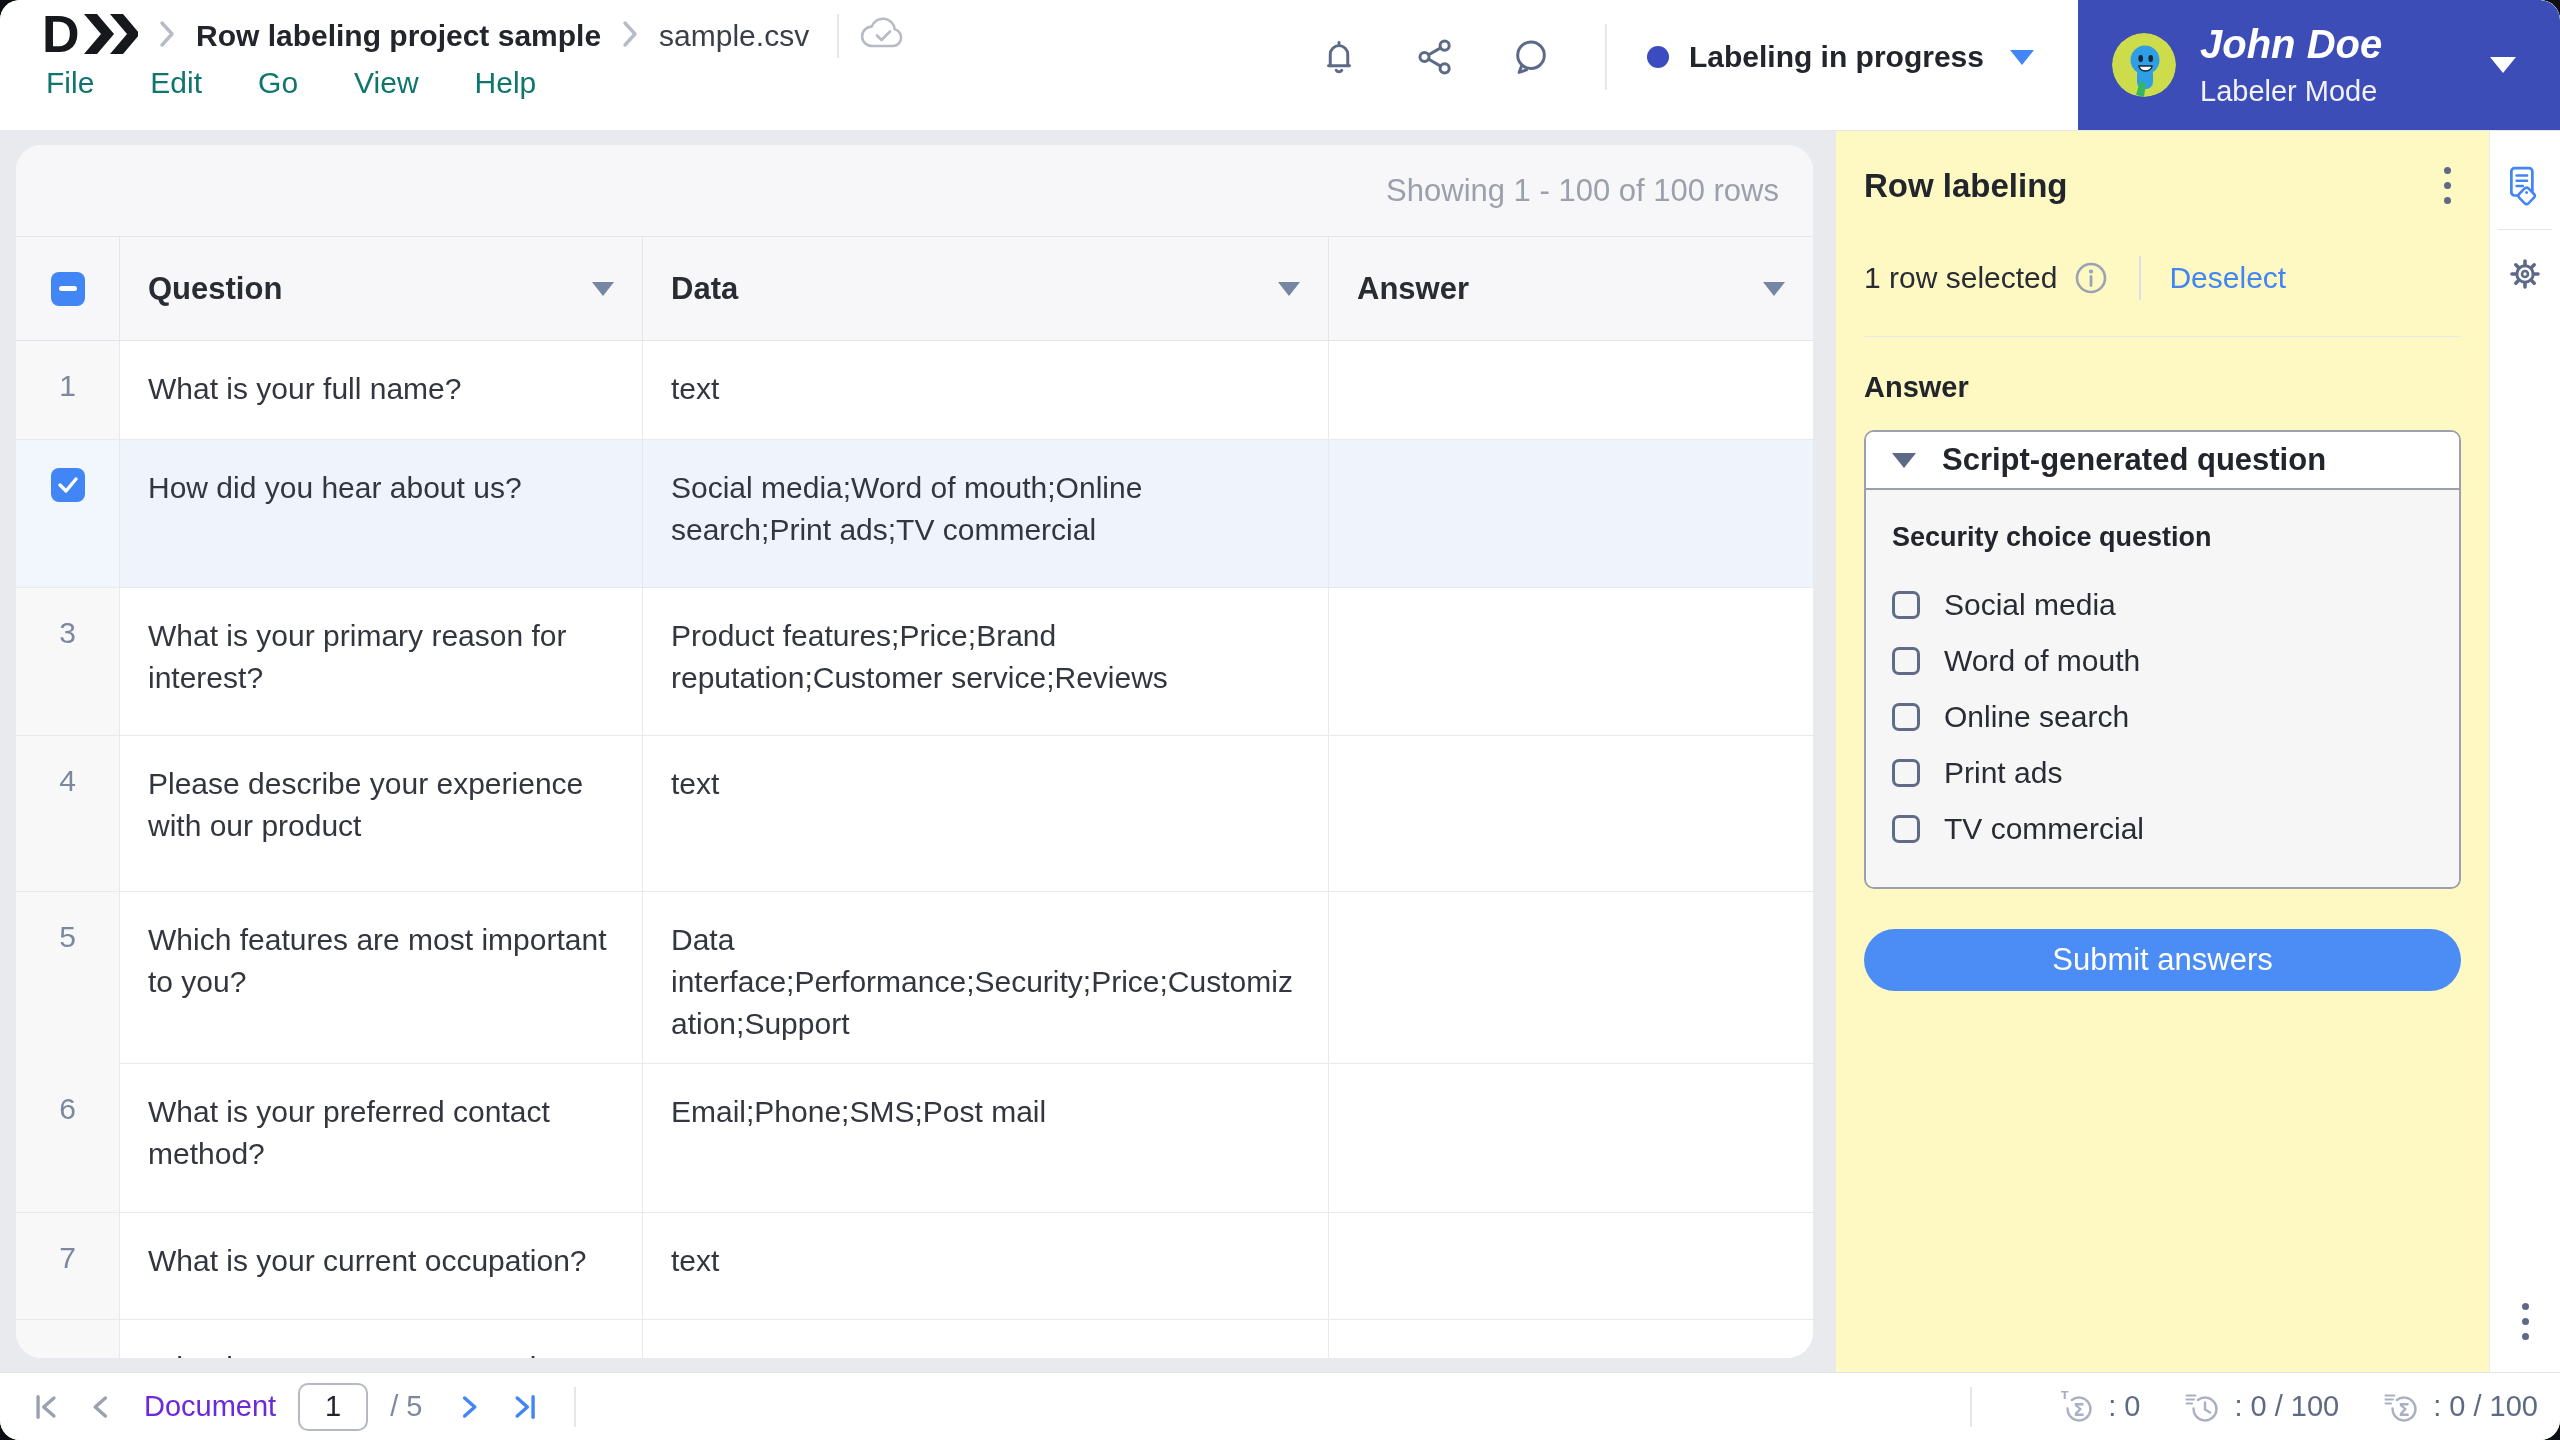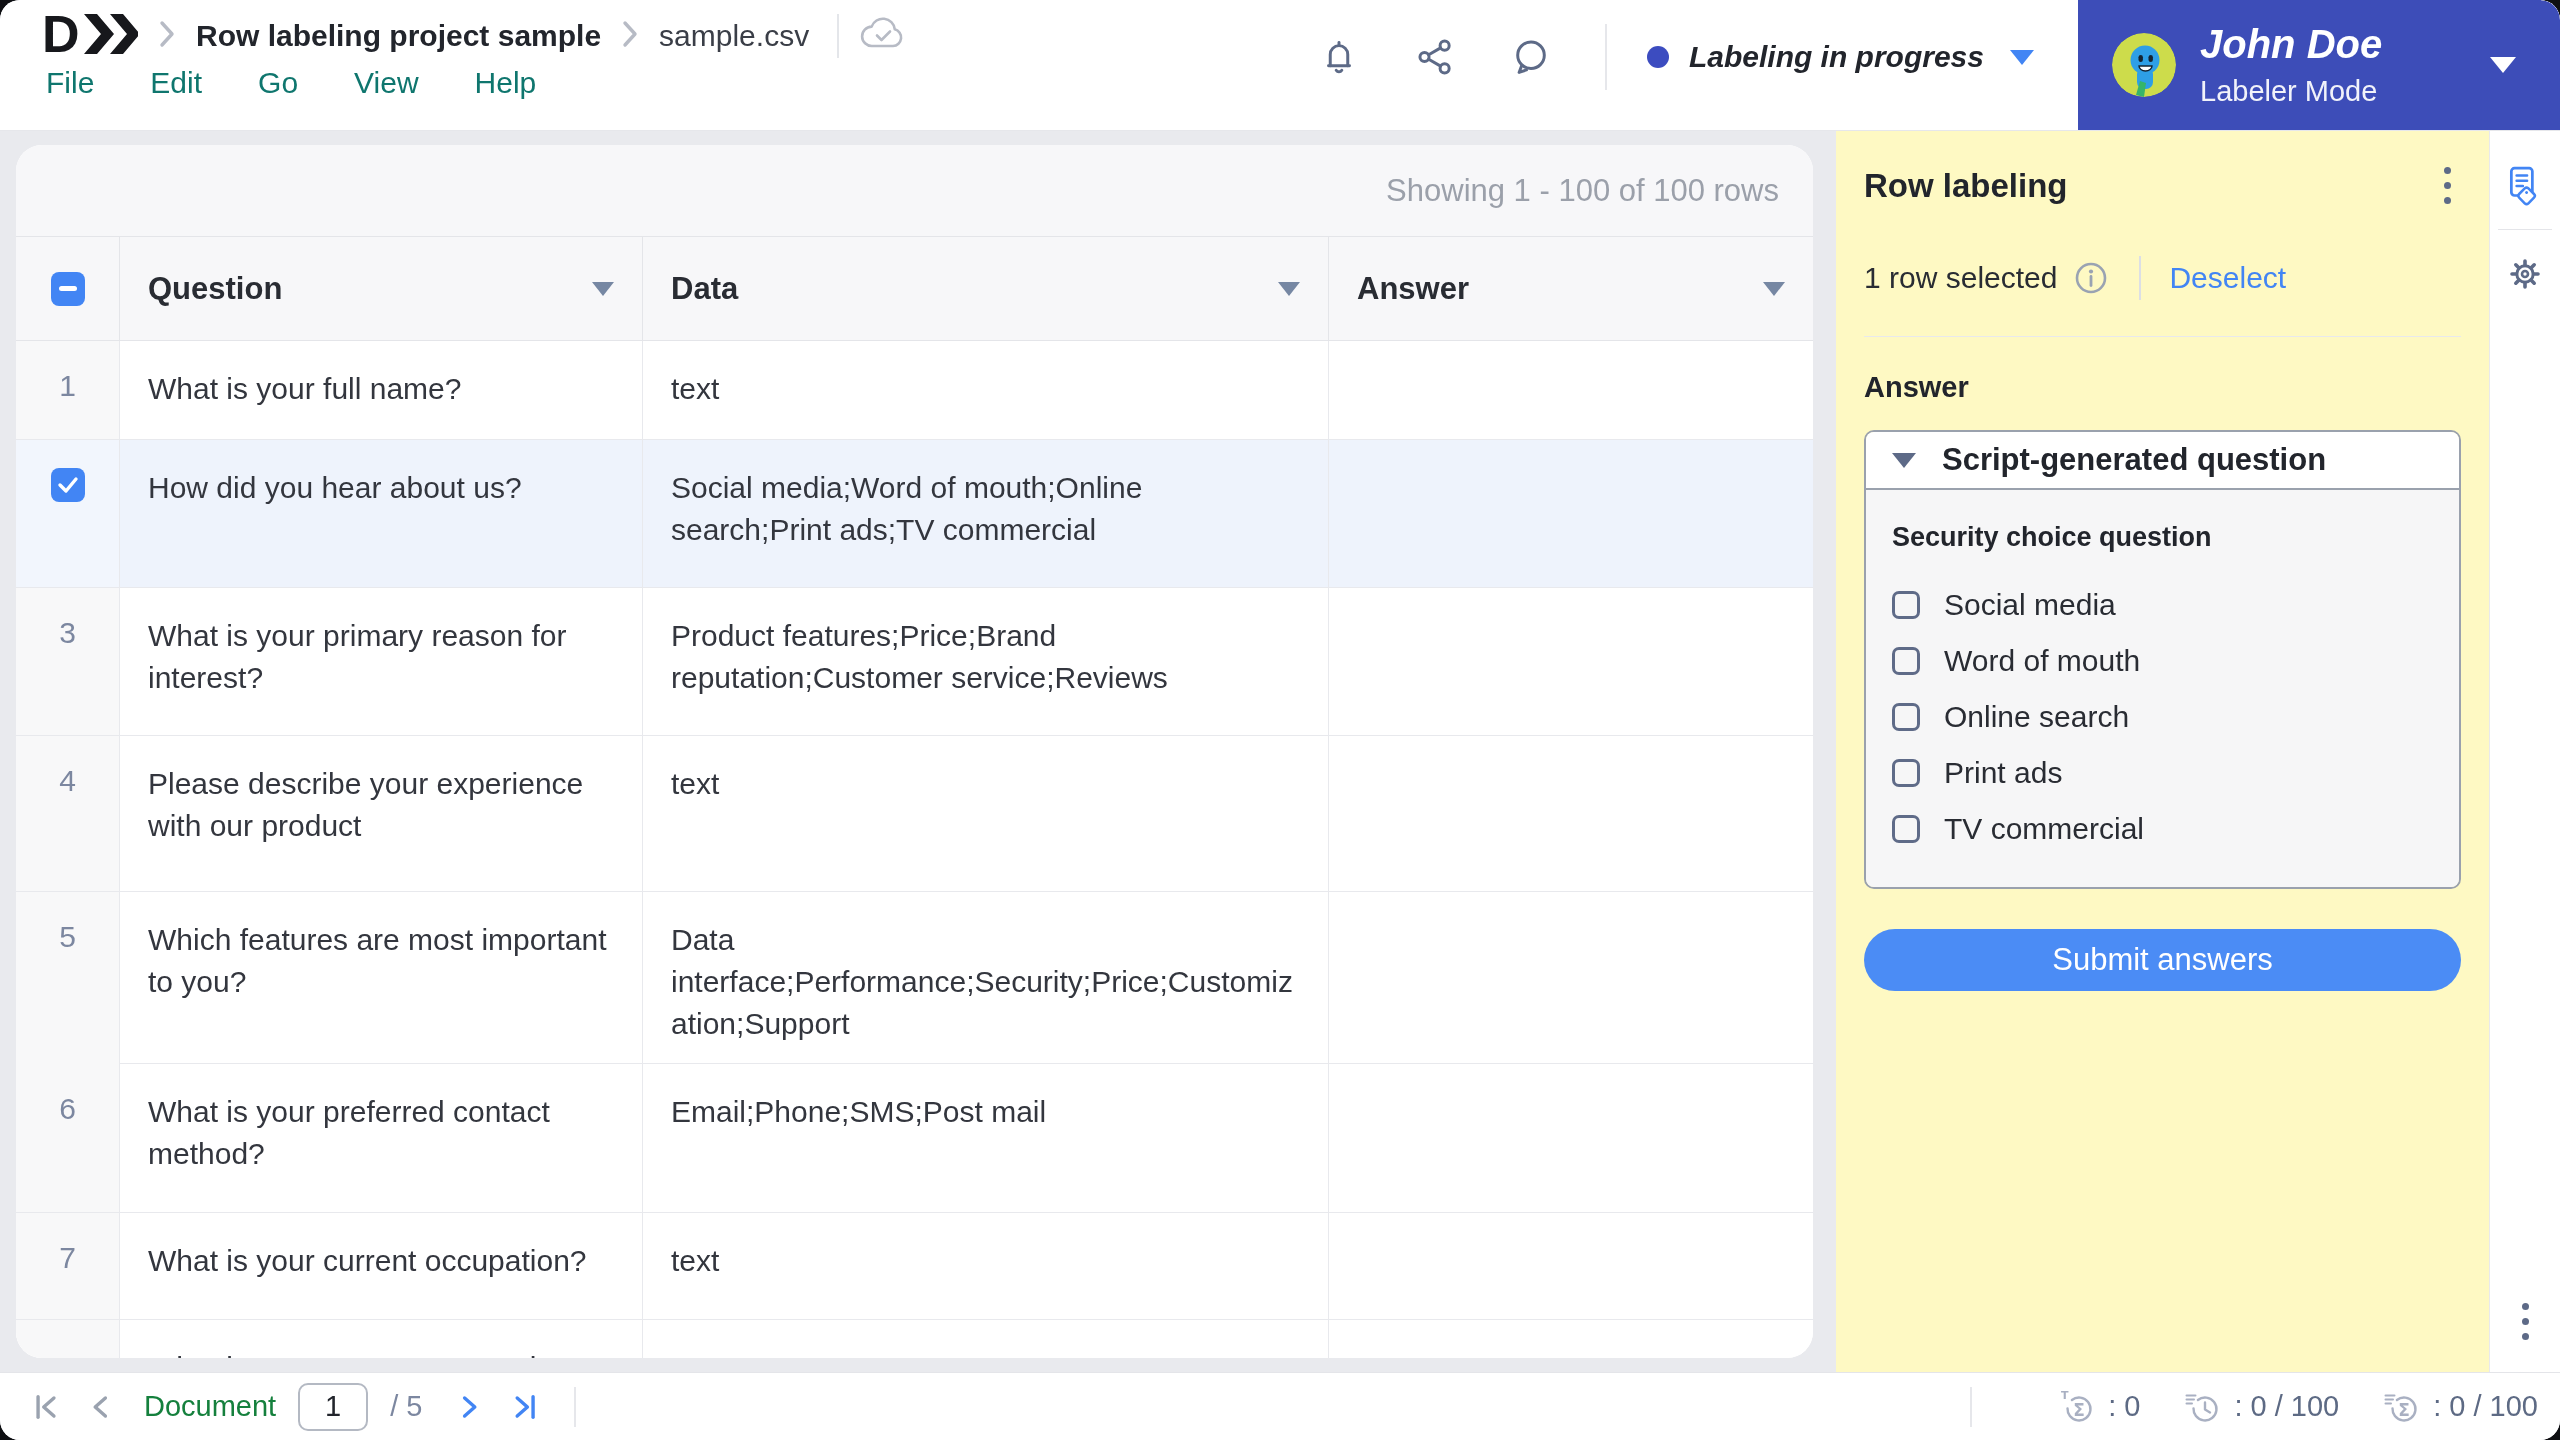--- a/index.html
+++ b/index.html
@@ -12,21 +12,21 @@
 
   
   .topbar { position:absolute; top:0; left:0; right:0; height:130px; background:#fff; border-bottom:1px solid #e6e7eb; }
   .breadcrumb { position:absolute; left:42px; top:10px; height:52px; display:flex; align-items:center; gap:20px; }
   .crumb-project { font-weight:bold; font-size:30px; color:#22252c; cursor:pointer; }
   .crumb-file { font-size:30px; color:#3a3e47; cursor:pointer; }
   .crumb-divider { width:2px; height:44px; background:#e4e6ea; margin-left:8px; }
   .menubar { position:absolute; left:46px; top:66px; display:flex; gap:56px; font-size:30px; color:#0f766e; }
   .menu-item { cursor:pointer; }
 
-  .topbar-right { position:absolute; right:482px; top:0; height:114px; display:flex; align-items:center;font-style:italic; }
+  .topbar-right { position:absolute; right:482px; top:0; height:114px; display:flex; align-items:center; }
   .tb-icon { width:44px; height:44px; display:flex; align-items:center; justify-content:center; margin-right:52px; cursor:pointer; }
   .tb-divider { width:2px; height:66px; background:#e6e7eb; margin:0 40px 0 0; }
   .status-group { display:flex; align-items:center; margin-right:44px; cursor:pointer; }
   .status-dot { width:22px; height:22px; border-radius:50%; background:#3c4cc0; }
   .status-label { font-weight:bold; font-size:30px; color:#22252c; margin-left:20px; }
   .tri-down-blue { width:0; height:0; border-left:12px solid transparent; border-right:12px solid transparent; border-top:15px solid #4285f4; margin-left:26px; }
 
   .user-panel { position:absolute; right:0; top:0; width:482px; height:130px; background:#3d4db8; border-radius:0 20px 0 0; display:flex; align-items:center; padding-left:34px; box-sizing:border-box; cursor:pointer; }
   .avatar { width:64px; height:64px; border-radius:50%; overflow:hidden; flex:none; }
   .user-text { margin-left:24px; }
@@ -83,21 +83,21 @@
   
   .icon-strip { position:absolute; right:0; top:131px; width:70px; bottom:68px; background:#fff; border-left:1px solid #e8e9ed; display:flex; flex-direction:column; align-items:center; }
   .strip-icon { width:44px; height:44px; display:flex; align-items:center; justify-content:center; cursor:pointer; }
   .strip-divider { width:54px; height:1px; background:#e4e5e9; margin:22px 0; }
   .strip-kebab { margin-top:auto; margin-bottom:26px; }
 
   
   .footer { position:absolute; left:0; right:0; bottom:0; height:68px; background:#fff; border-top:1px solid #e4e5e9; display:flex; align-items:center; box-sizing:border-box; }
   .pager { display:flex; align-items:center; padding-left:26px; }
   .pg-btn { width:40px; height:40px; display:flex; align-items:center; justify-content:center; cursor:pointer; margin-right:16px; }
-  .pg-label { font-size:29px; color:#15803d; margin:0 22px 0 6px; }
+  .pg-label { font-size:29px; color:#6d28d9; margin:0 22px 0 6px; }
   .pg-input { width:70px; height:48px; border:2px solid #b4b9c3; border-radius:10px; text-align:center; font-size:29px; color:#22252c; font-family:inherit; box-sizing:border-box; }
   .pg-total { font-size:29px; color:#7c87a0; margin:0 26px 0 22px; }
   .pg-divider { width:2px; height:40px; background:#e6e7eb; margin-left:14px; }
   .footer-right { margin-left:auto; display:flex; align-items:center; padding-right:22px; }
   .fr-divider { width:2px; height:40px; background:#e6e7eb; margin-right:42px; }
   .stat { display:flex; align-items:center; gap:12px; margin-left:44px; }
   .stat:first-of-type { margin-left:0; }
   .stat-value { font-size:29px; color:#5d6a84; }
 </style>
 </head>

